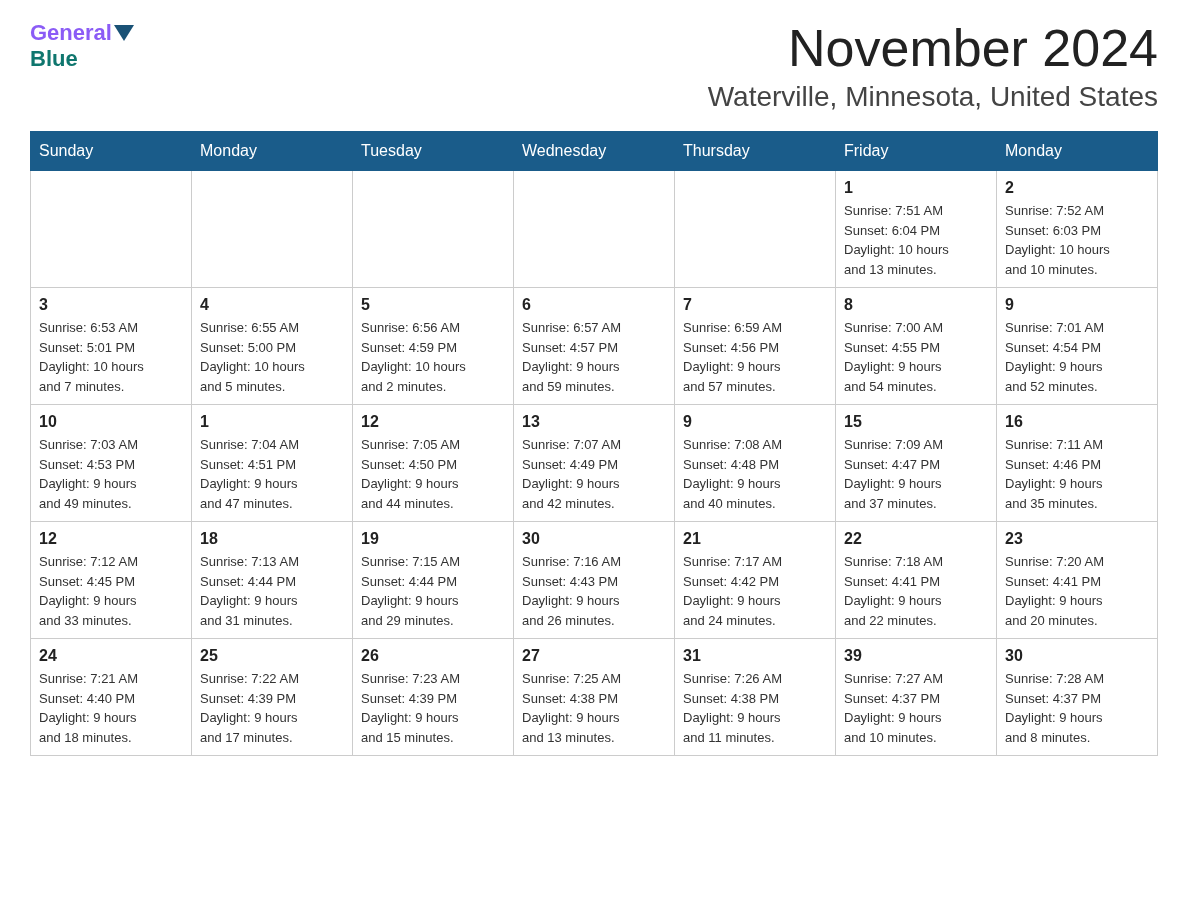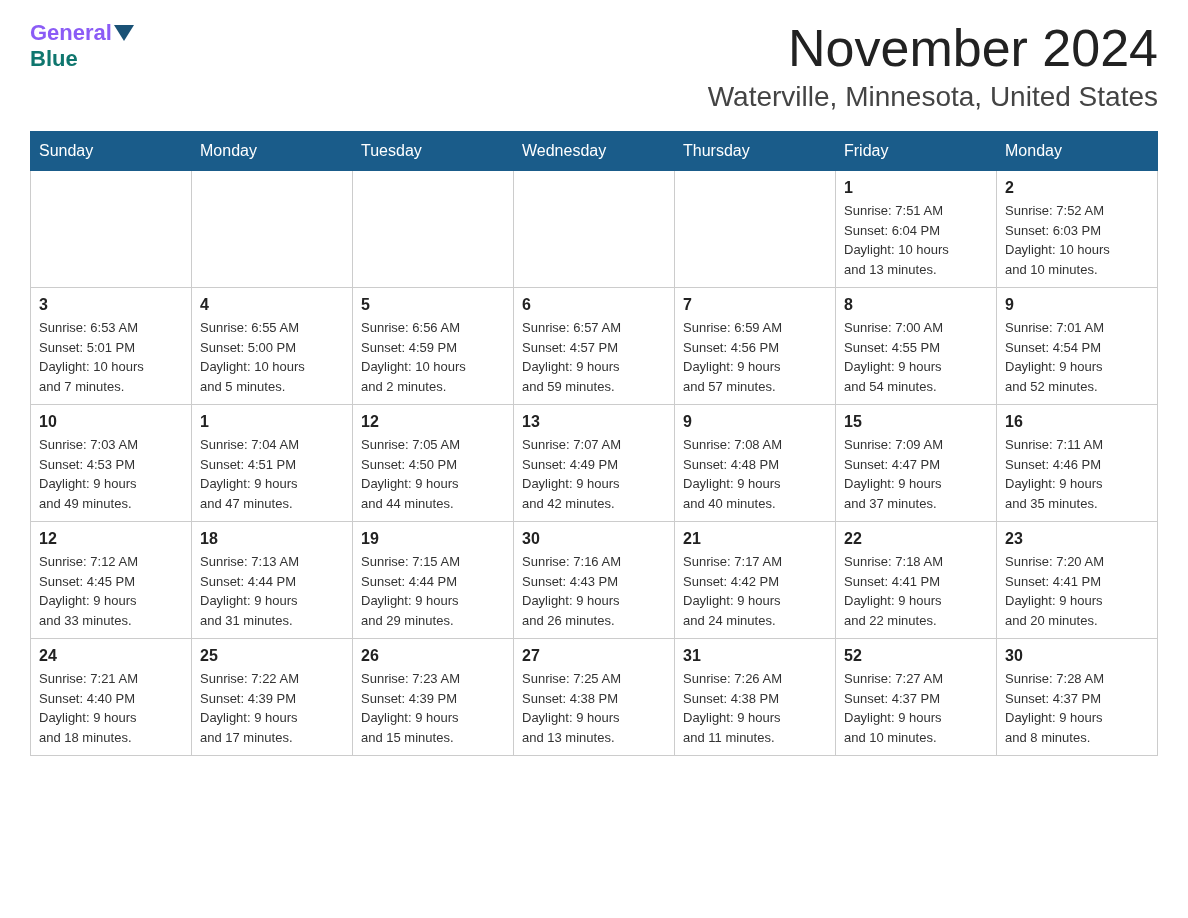--- a/index.html
+++ b/index.html
@@ -256,21 +256,21 @@
         </td>
         <td>
           <span class="day-number">27</span>
           <div class="day-info">Sunrise: 7:25 AM<br>Sunset: 4:38 PM<br>Daylight: 9 hours<br>and 13 minutes.</div>
         </td>
         <td>
           <span class="day-number">31</span>
           <div class="day-info">Sunrise: 7:26 AM<br>Sunset: 4:38 PM<br>Daylight: 9 hours<br>and 11 minutes.</div>
         </td>
         <td>
-          <span class="day-number">52</span>
+          <span class="day-number">39</span>
           <div class="day-info">Sunrise: 7:27 AM<br>Sunset: 4:37 PM<br>Daylight: 9 hours<br>and 10 minutes.</div>
         </td>
         <td>
           <span class="day-number">30</span>
           <div class="day-info">Sunrise: 7:28 AM<br>Sunset: 4:37 PM<br>Daylight: 9 hours<br>and 8 minutes.</div>
         </td>
       </tr>
     </tbody>
 </table>
 

